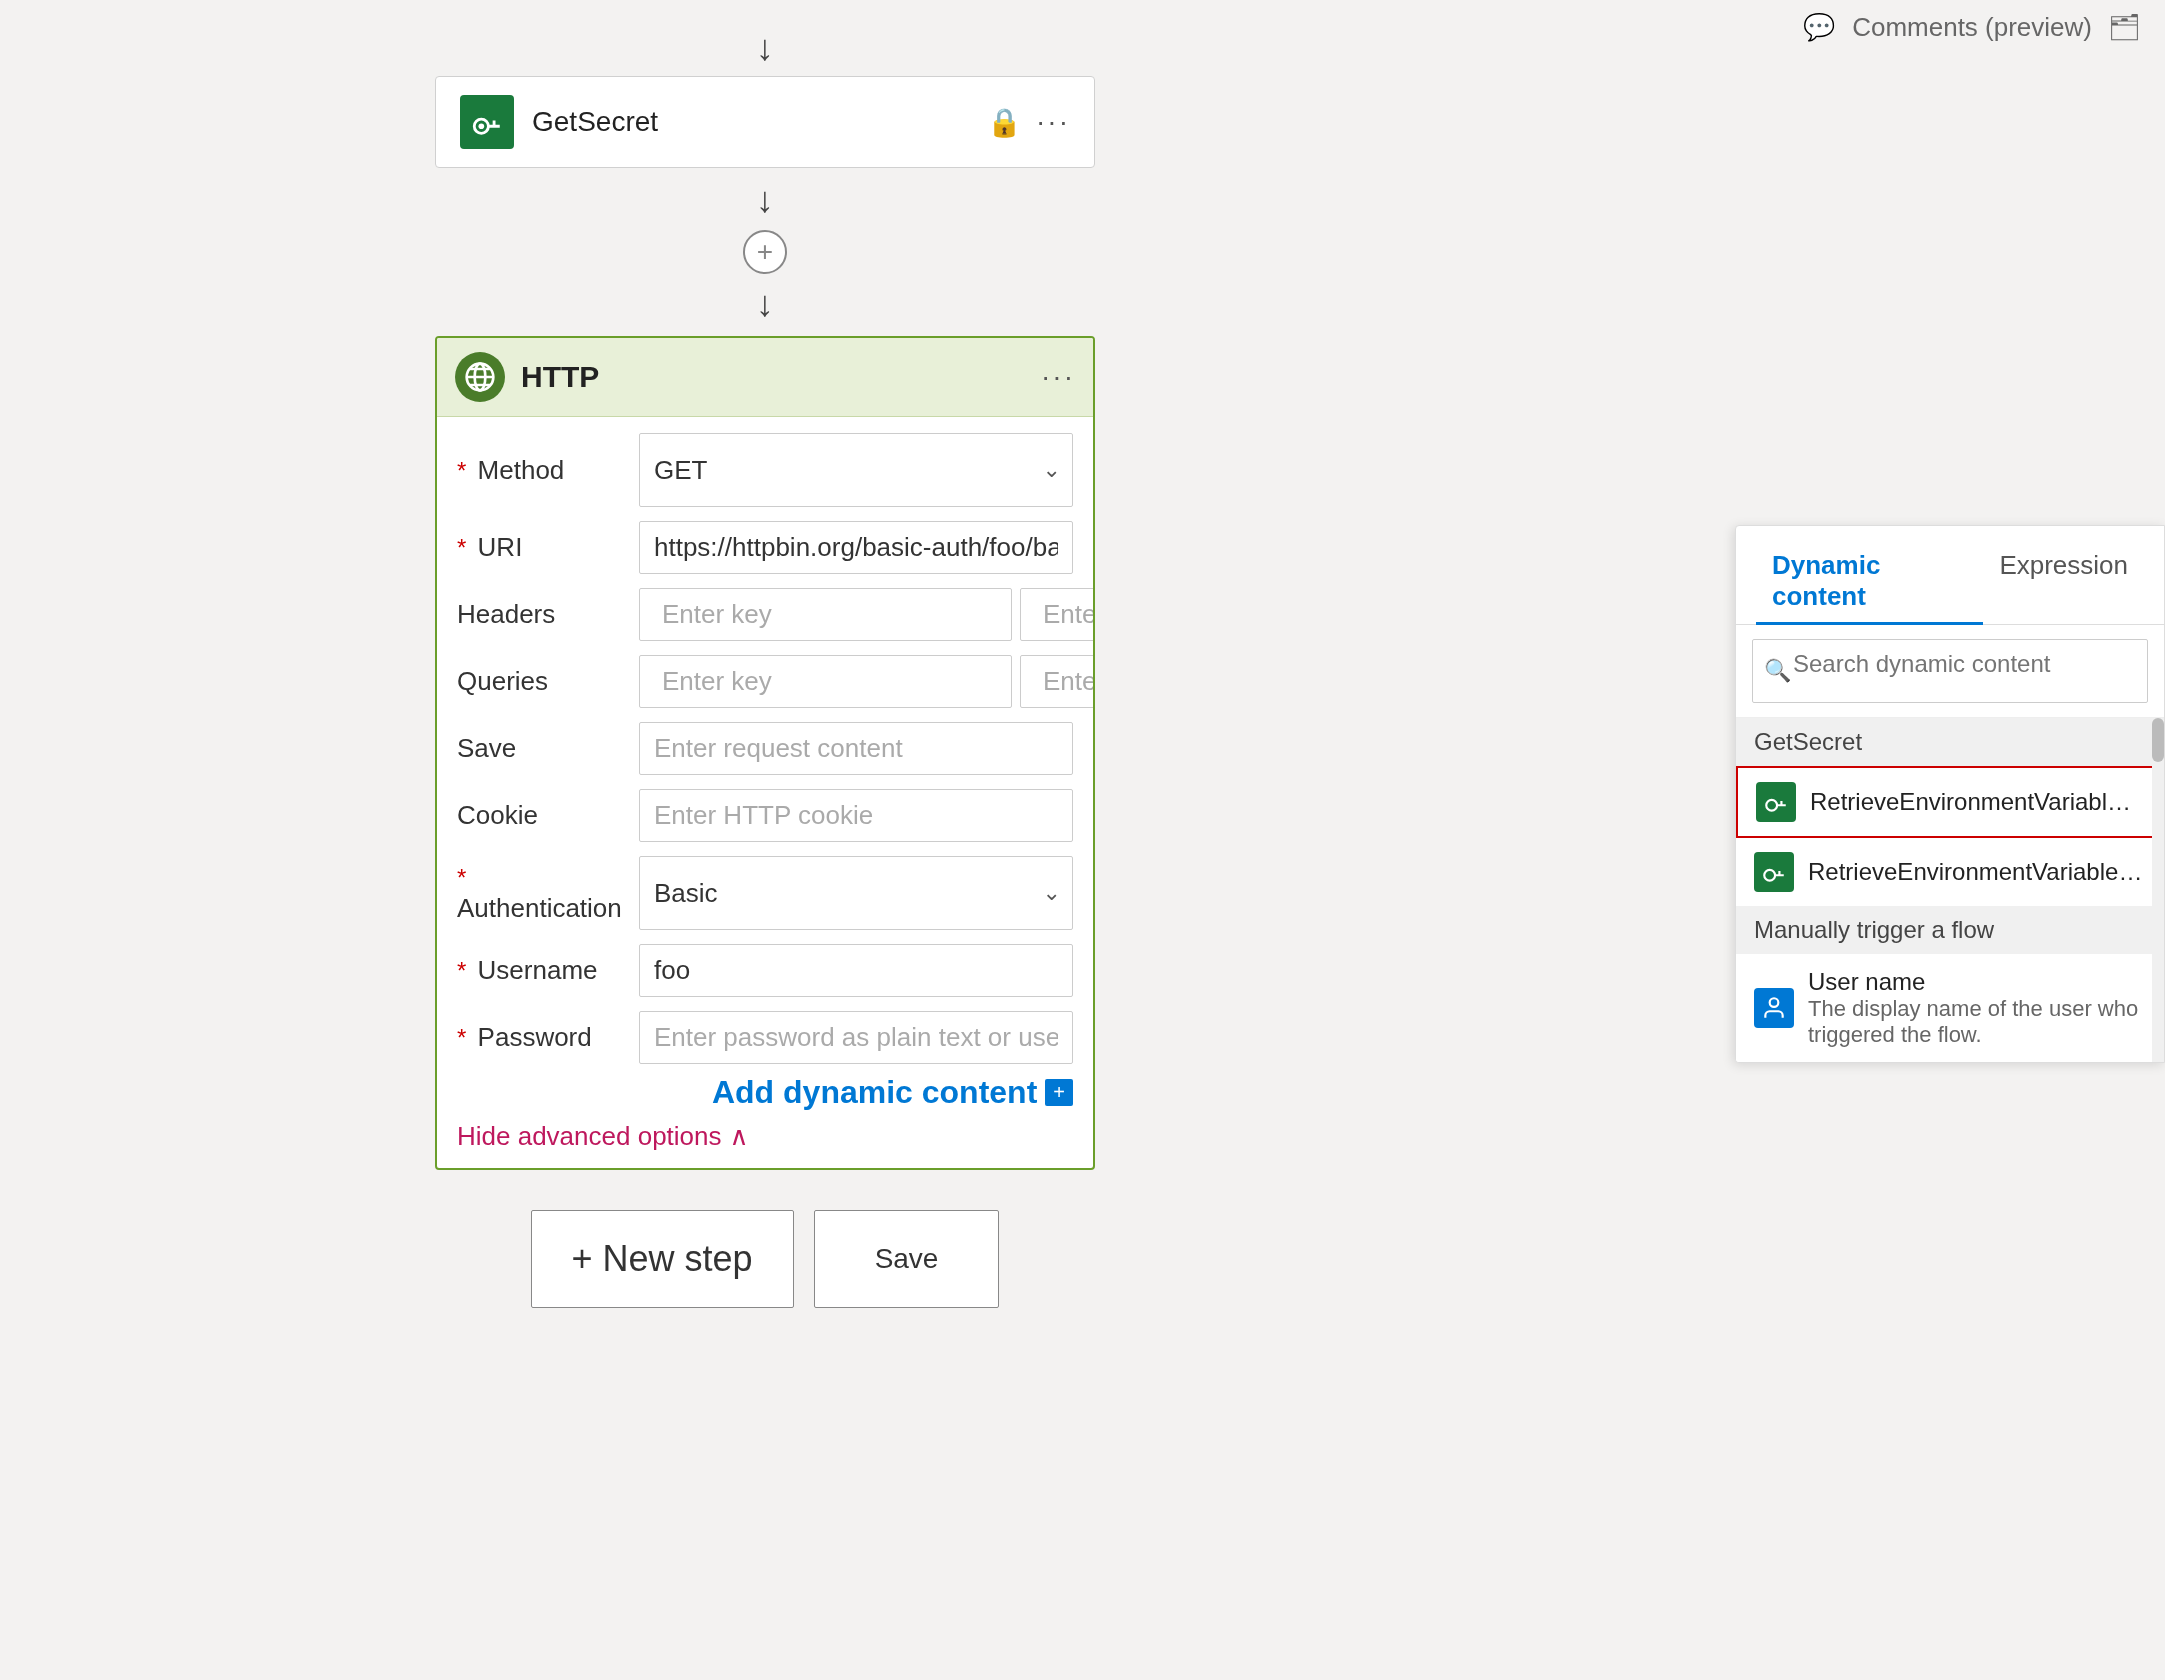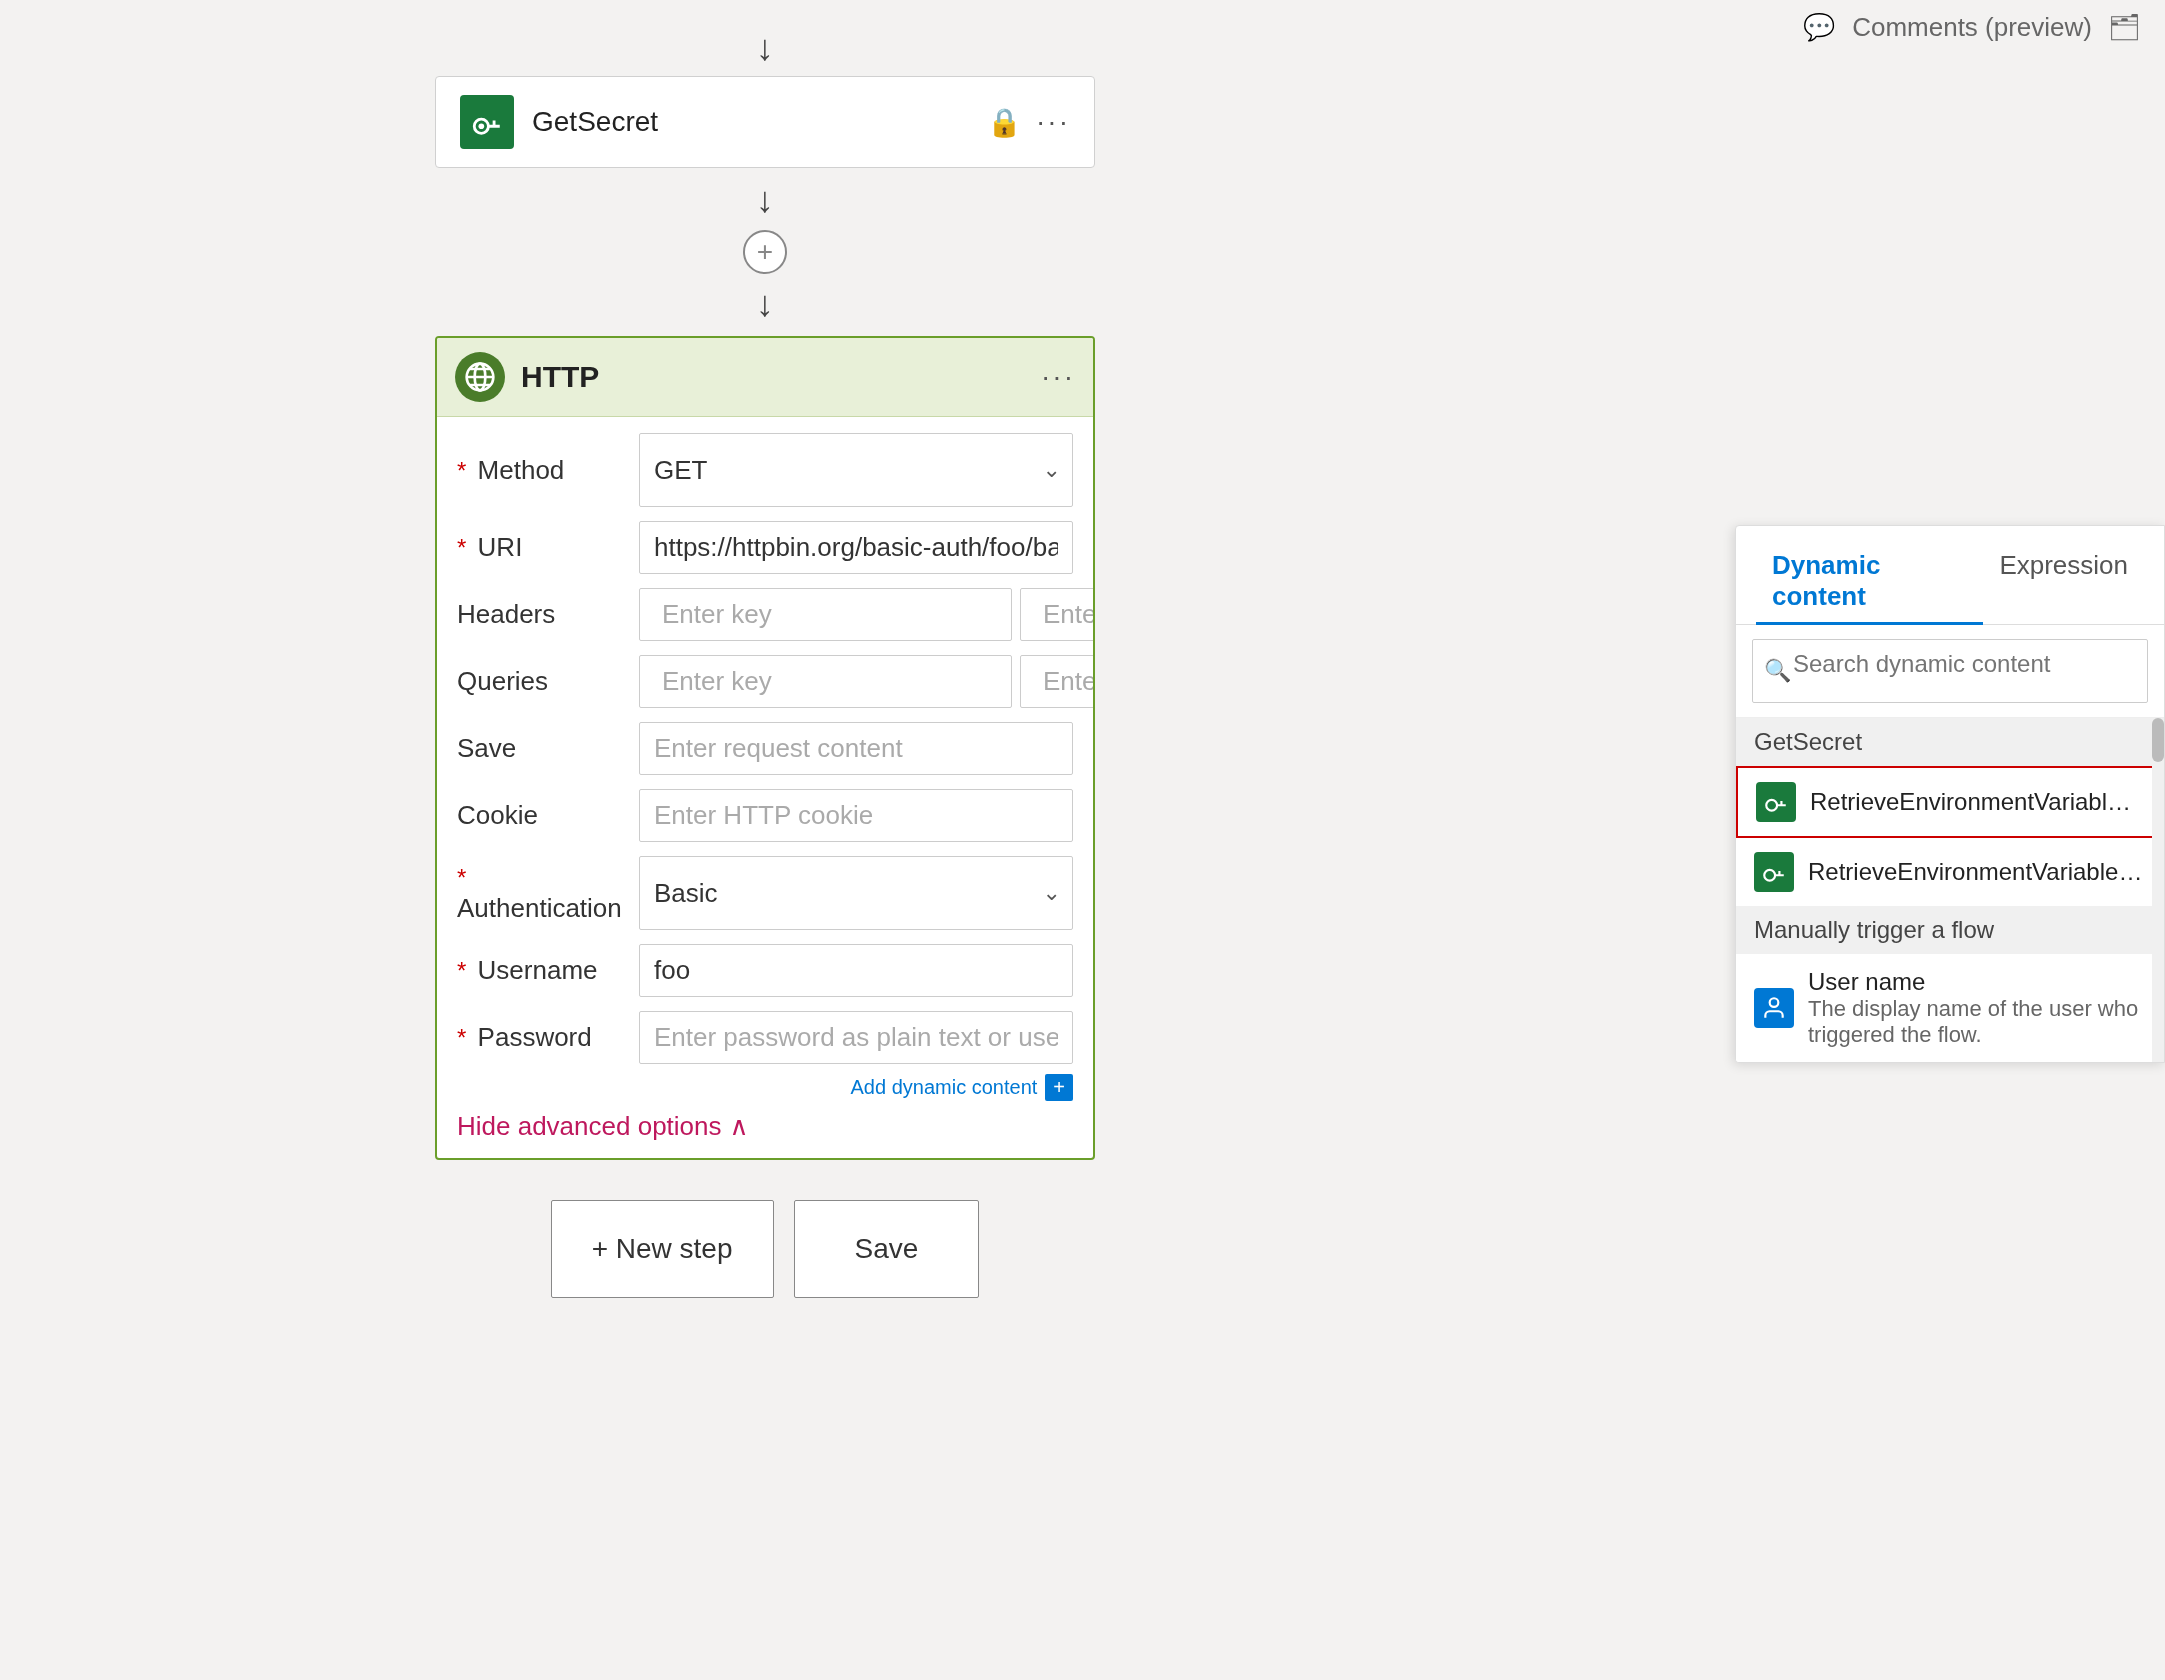--- a/index.html
+++ b/index.html
@@ -210,22 +210,23 @@
     .dynamic-link {
       display: flex;
       justify-content: flex-end;
       align-items: center;
       gap: 8px;
       margin-bottom: 10px;
       margin-top: -4px;
     }
     .dynamic-link a {
       color: #0078d4;
-      font-size: 20px;
+      font-size: 32px;
       text-decoration: none;
+      font-weight: bold;
     }
     .dynamic-plus-badge {
       background: #0078d4;
       color: #fff;
       font-size: 20px;
       padding: 2px 8px;
       border-radius: 2px;
     }
 
     
@@ -242,21 +243,21 @@
     
     .bottom-buttons {
       display: flex;
       gap: 20px;
       margin-top: 40px;
     }
     .btn-new-step {
       border: 1.5px solid #888;
       background: #fff;
       padding: 16px 40px;
-      font-size: 28px;
+      font-size: 36px;
       color: #333;
       cursor: pointer;
       border-radius: 2px;
     }
     .btn-save {
       border: 1.5px solid #888;
       background: #fff;
       padding: 32px 60px;
       font-size: 28px;
       color: #333;

